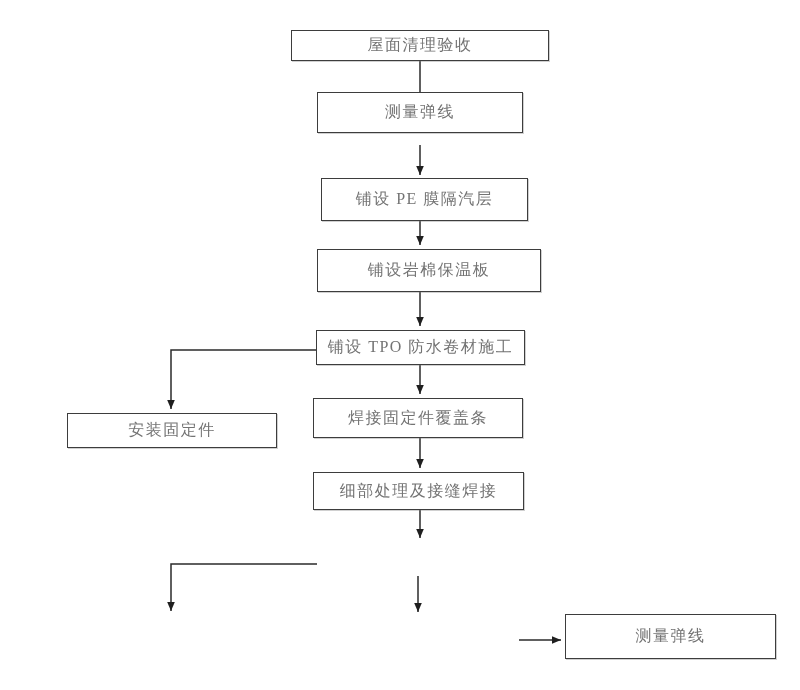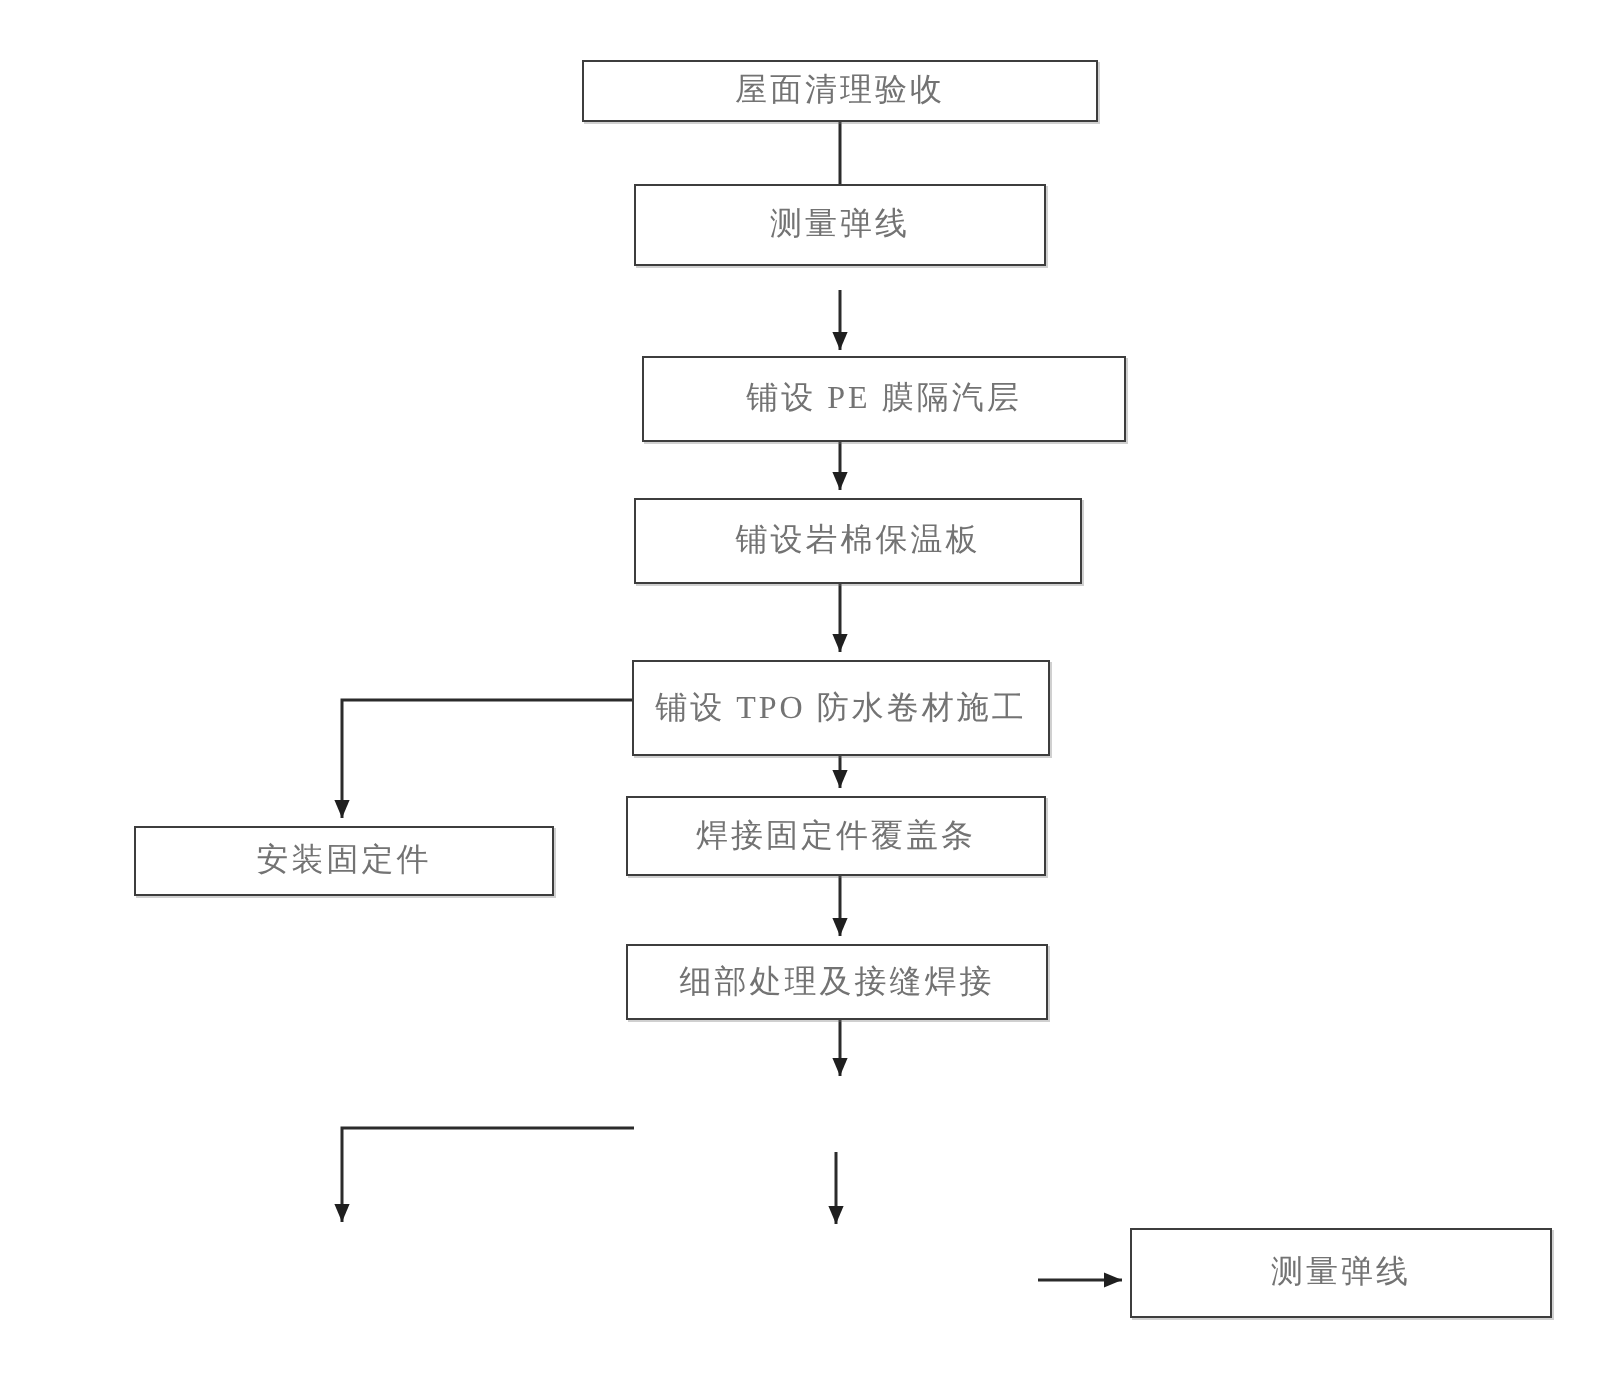--- a/index.html
+++ b/index.html
@@ -66,29 +66,29 @@
   </svg>
 
   <div class="flow-node" style="left:291px; top:30px;  width:258px; height:31px;">
     <span>屋面清理验收</span>
   </div>
 
   <div class="flow-node" style="left:317px; top:92px; width:206px; height:41px;">
     <span>测量弹线</span>
   </div>
 
-  <div class="flow-node" style="left:321px; top:178px; width:242px; height:43px;">
+  <div class="flow-node" style="left:321px; top:178px; width:207px; height:43px;">
     <span>铺设 PE 膜隔汽层</span>
   </div>
 
   <div class="flow-node" style="left:317px; top:249px; width:224px; height:43px;">
     <span>铺设岩棉保温板</span>
   </div>
 
-  <div class="flow-node" style="left:316px; top:330px; width:209px; height:48px;">
+  <div class="flow-node" style="left:316px; top:330px; width:209px; height:35px;">
     <span>铺设 TPO 防水卷材施工</span>
   </div>
 
   <div class="flow-node" style="left:313px; top:398px; width:210px; height:40px;">
     <span>焊接固定件覆盖条</span>
   </div>
 
   <div class="flow-node" style="left:67px;  top:413px; width:210px; height:35px;">
     <span>安装固定件</span>
   </div>

